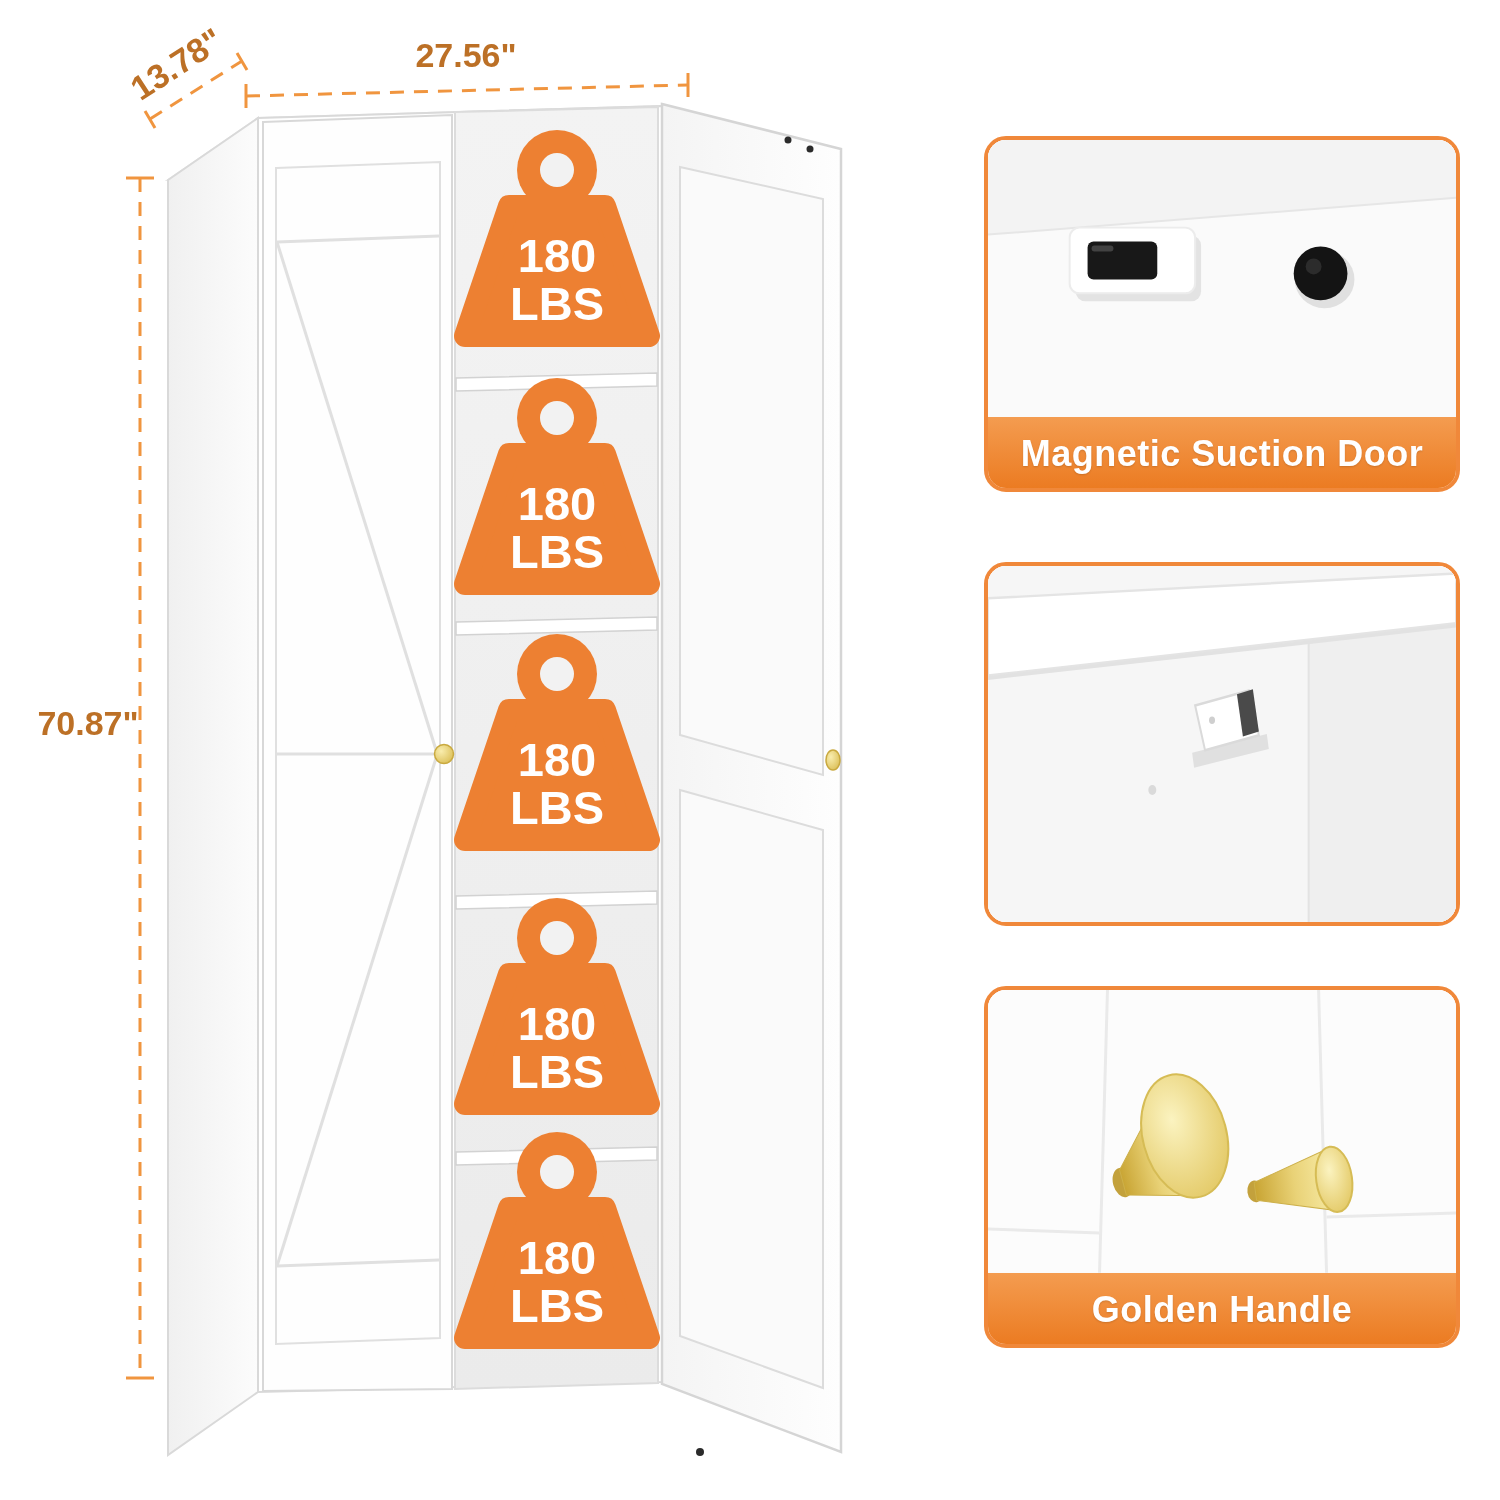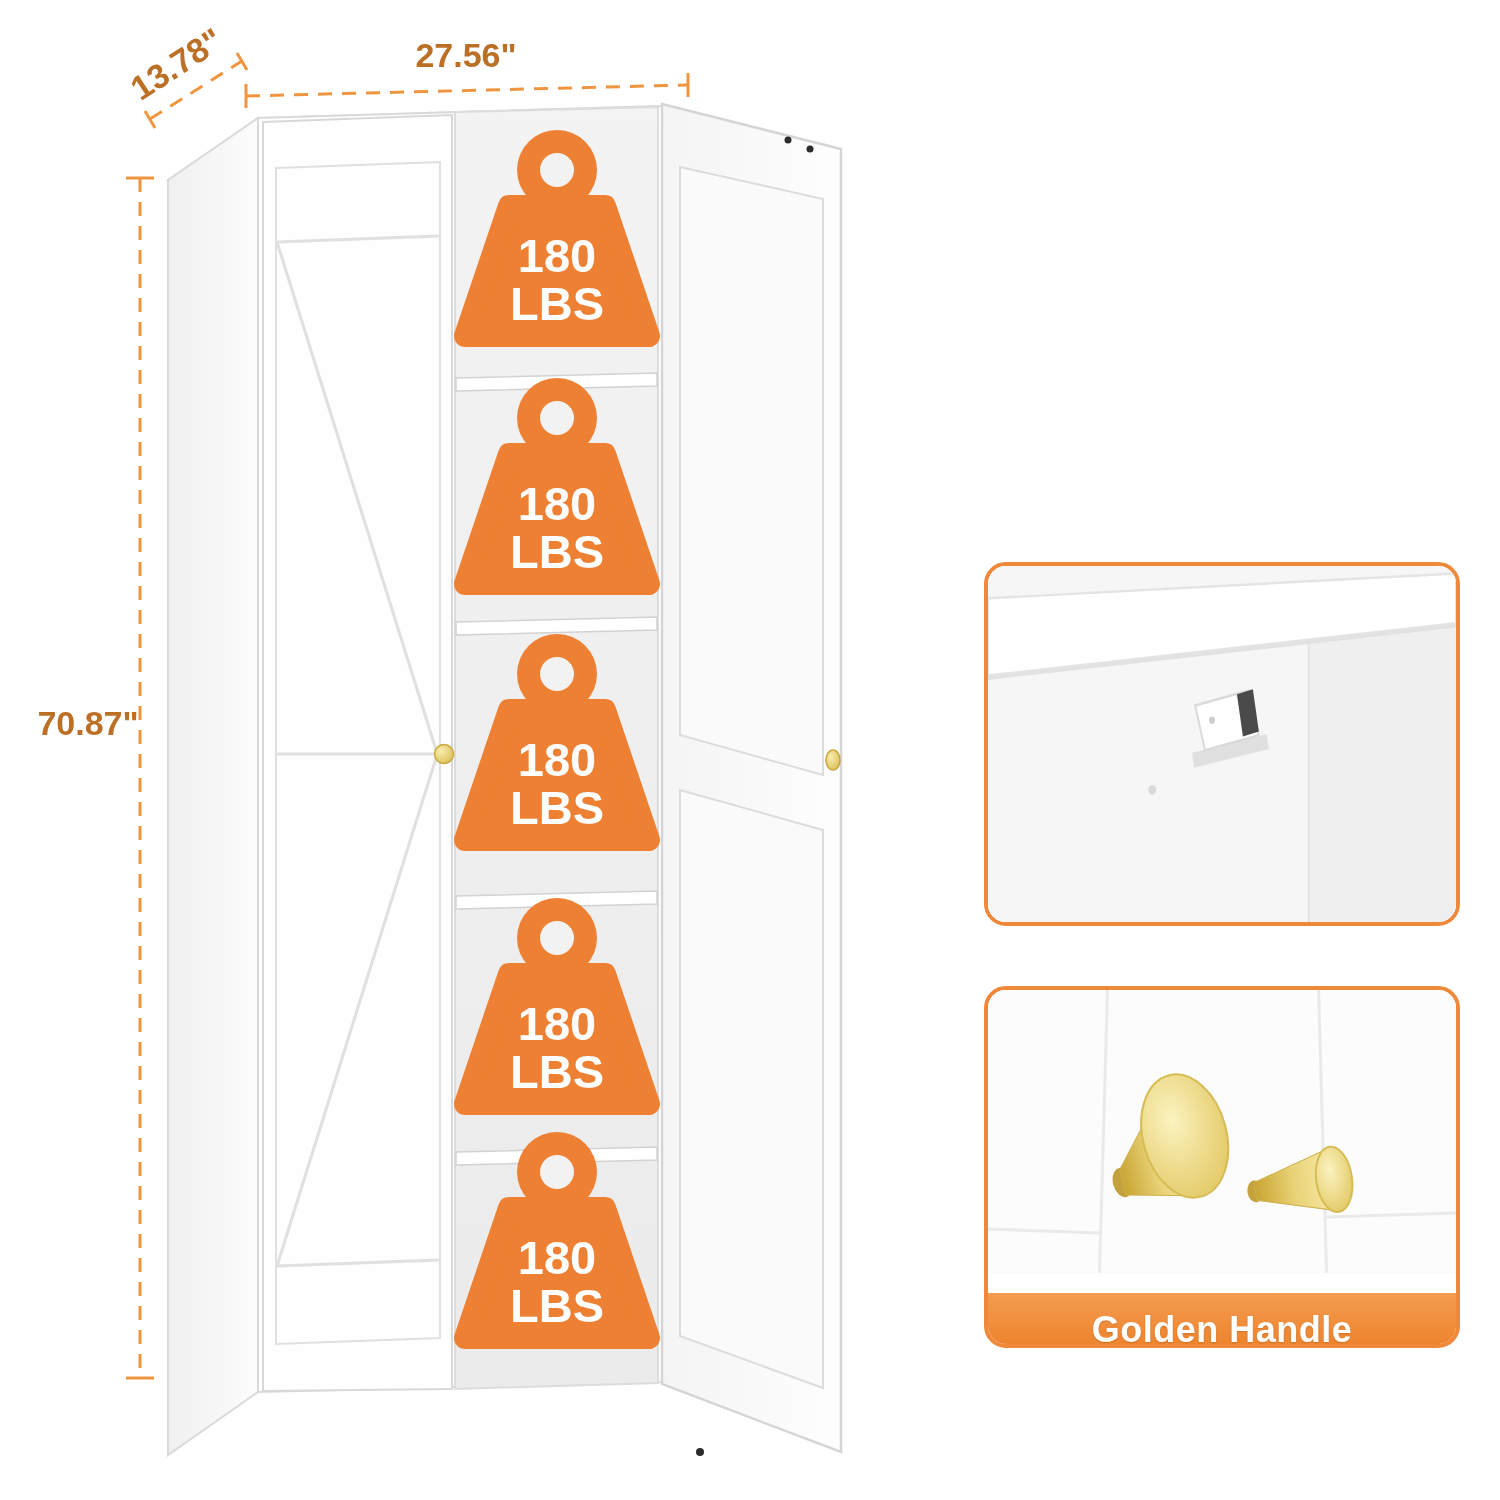--- a/index.html
+++ b/index.html
@@ -9,21 +9,21 @@
   .features{position:absolute;left:984px;top:0;width:478px;height:1500px;}
   .card{position:absolute;left:0;width:476px;border:4px solid #F0883A;border-radius:22px;
     background:#fff;overflow:hidden;box-sizing:border-box;display:flex;flex-direction:column;}
   .card-img{flex:1;position:relative;background:#fafafa;}
   .card-img svg{display:block;width:100%;height:100%;}
   .card-banner{height:74px;flex:0 0 74px;background:linear-gradient(180deg,#F49C50 0%,#EB7A20 100%);
     display:flex;align-items:center;justify-content:center;color:#ffffff;font-weight:bold;
     font-size:36px;letter-spacing:.5px;text-shadow:0 1px 2px rgba(0,0,0,.15);}
   #card-magnetic{top:136px;height:356px;}
   #card-shelves{top:562px;height:364px;}
-  #card-handle{top:986px;height:362px;gap:20px;}
+  #card-handle{top:986px;height:362px;}
   text.dim{font-family:"Liberation Sans",sans-serif;font-weight:bold;font-size:34px;fill:#BC7026;}
   text.wt{font-family:"Liberation Sans",sans-serif;font-weight:bold;font-size:47px;fill:#ffffff;}
 </style>
 </head>
 <body>
 
 <div class="canvas">
 
   <svg class="cabinet-svg" width="960" height="1500" viewBox="0 0 960 1500">
     <defs>
@@ -136,20 +136,39 @@
           <polygon points="509,1208 605,1208 649,1338 465,1338" fill="#ED8032" stroke="#ED8032" stroke-width="22" stroke-linejoin="round"></polygon>
           <text class="wt" x="557" y="1274" text-anchor="middle">180</text>
           <text class="wt" x="557" y="1322" text-anchor="middle">LBS</text>
         </g>
       </g>
     </g>
   </svg>
 
   <div class="features">
 
+    <div class="card" id="card-magnetic">
+      <div class="card-img">
+        <svg viewBox="0 0 470 278" preserveAspectRatio="none">
+          <rect x="0" y="0" width="470" height="278" fill="#FAFAFA"></rect>
+          <polygon points="0,0 470,0 470,58 0,95" fill="#F0F0F0" opacity="0.7"></polygon>
+          <line x1="0" y1="95" x2="470" y2="58" stroke="#E6E6E6" stroke-width="2"></line>
+          <rect x="88" y="96" width="126" height="66" rx="10" fill="#E3E3E3"></rect>
+          <rect x="82" y="88" width="126" height="66" rx="10" fill="#FFFFFF" stroke="#ECECEC" stroke-width="2"></rect>
+          <rect x="100" y="102" width="70" height="38" rx="6" fill="#181818"></rect>
+          <rect x="104" y="106" width="22" height="6" rx="3" fill="#4A4A4A" opacity="0.85"></rect>
+          <ellipse cx="338" cy="140" rx="30" ry="29" fill="#E0E0E0"></ellipse>
+          <circle cx="334" cy="134" r="27" fill="#141414"></circle>
+          <circle cx="327" cy="127" r="8" fill="#3C3C3C" opacity="0.6"></circle>
+        </svg>
+      </div>
+      <div class="card-banner">
+        <span>Magnetic Suction Door</span>
+      </div>
+    </div>
 
     <div class="card" id="card-shelves">
       <div class="card-img">
         <svg viewBox="0 0 470 286" preserveAspectRatio="none">
           <rect x="0" y="0" width="470" height="286" fill="#F6F6F6"></rect>
           <polygon points="322,40 470,30 470,286 322,286" fill="#EFEFEF"></polygon>
           <line x1="322" y1="52" x2="322" y2="286" stroke="#E3E3E3" stroke-width="2"></line>
           <polygon points="0,26 470,6 470,46 0,88" fill="#FFFFFF" stroke="#E4E4E4" stroke-width="2"></polygon>
           <line x1="0" y1="90" x2="470" y2="48" stroke="#E2E2E2" stroke-width="3"></line>
           <polygon points="205,150 280,135 282,147 207,162" fill="#E0E0E0"></polygon>

